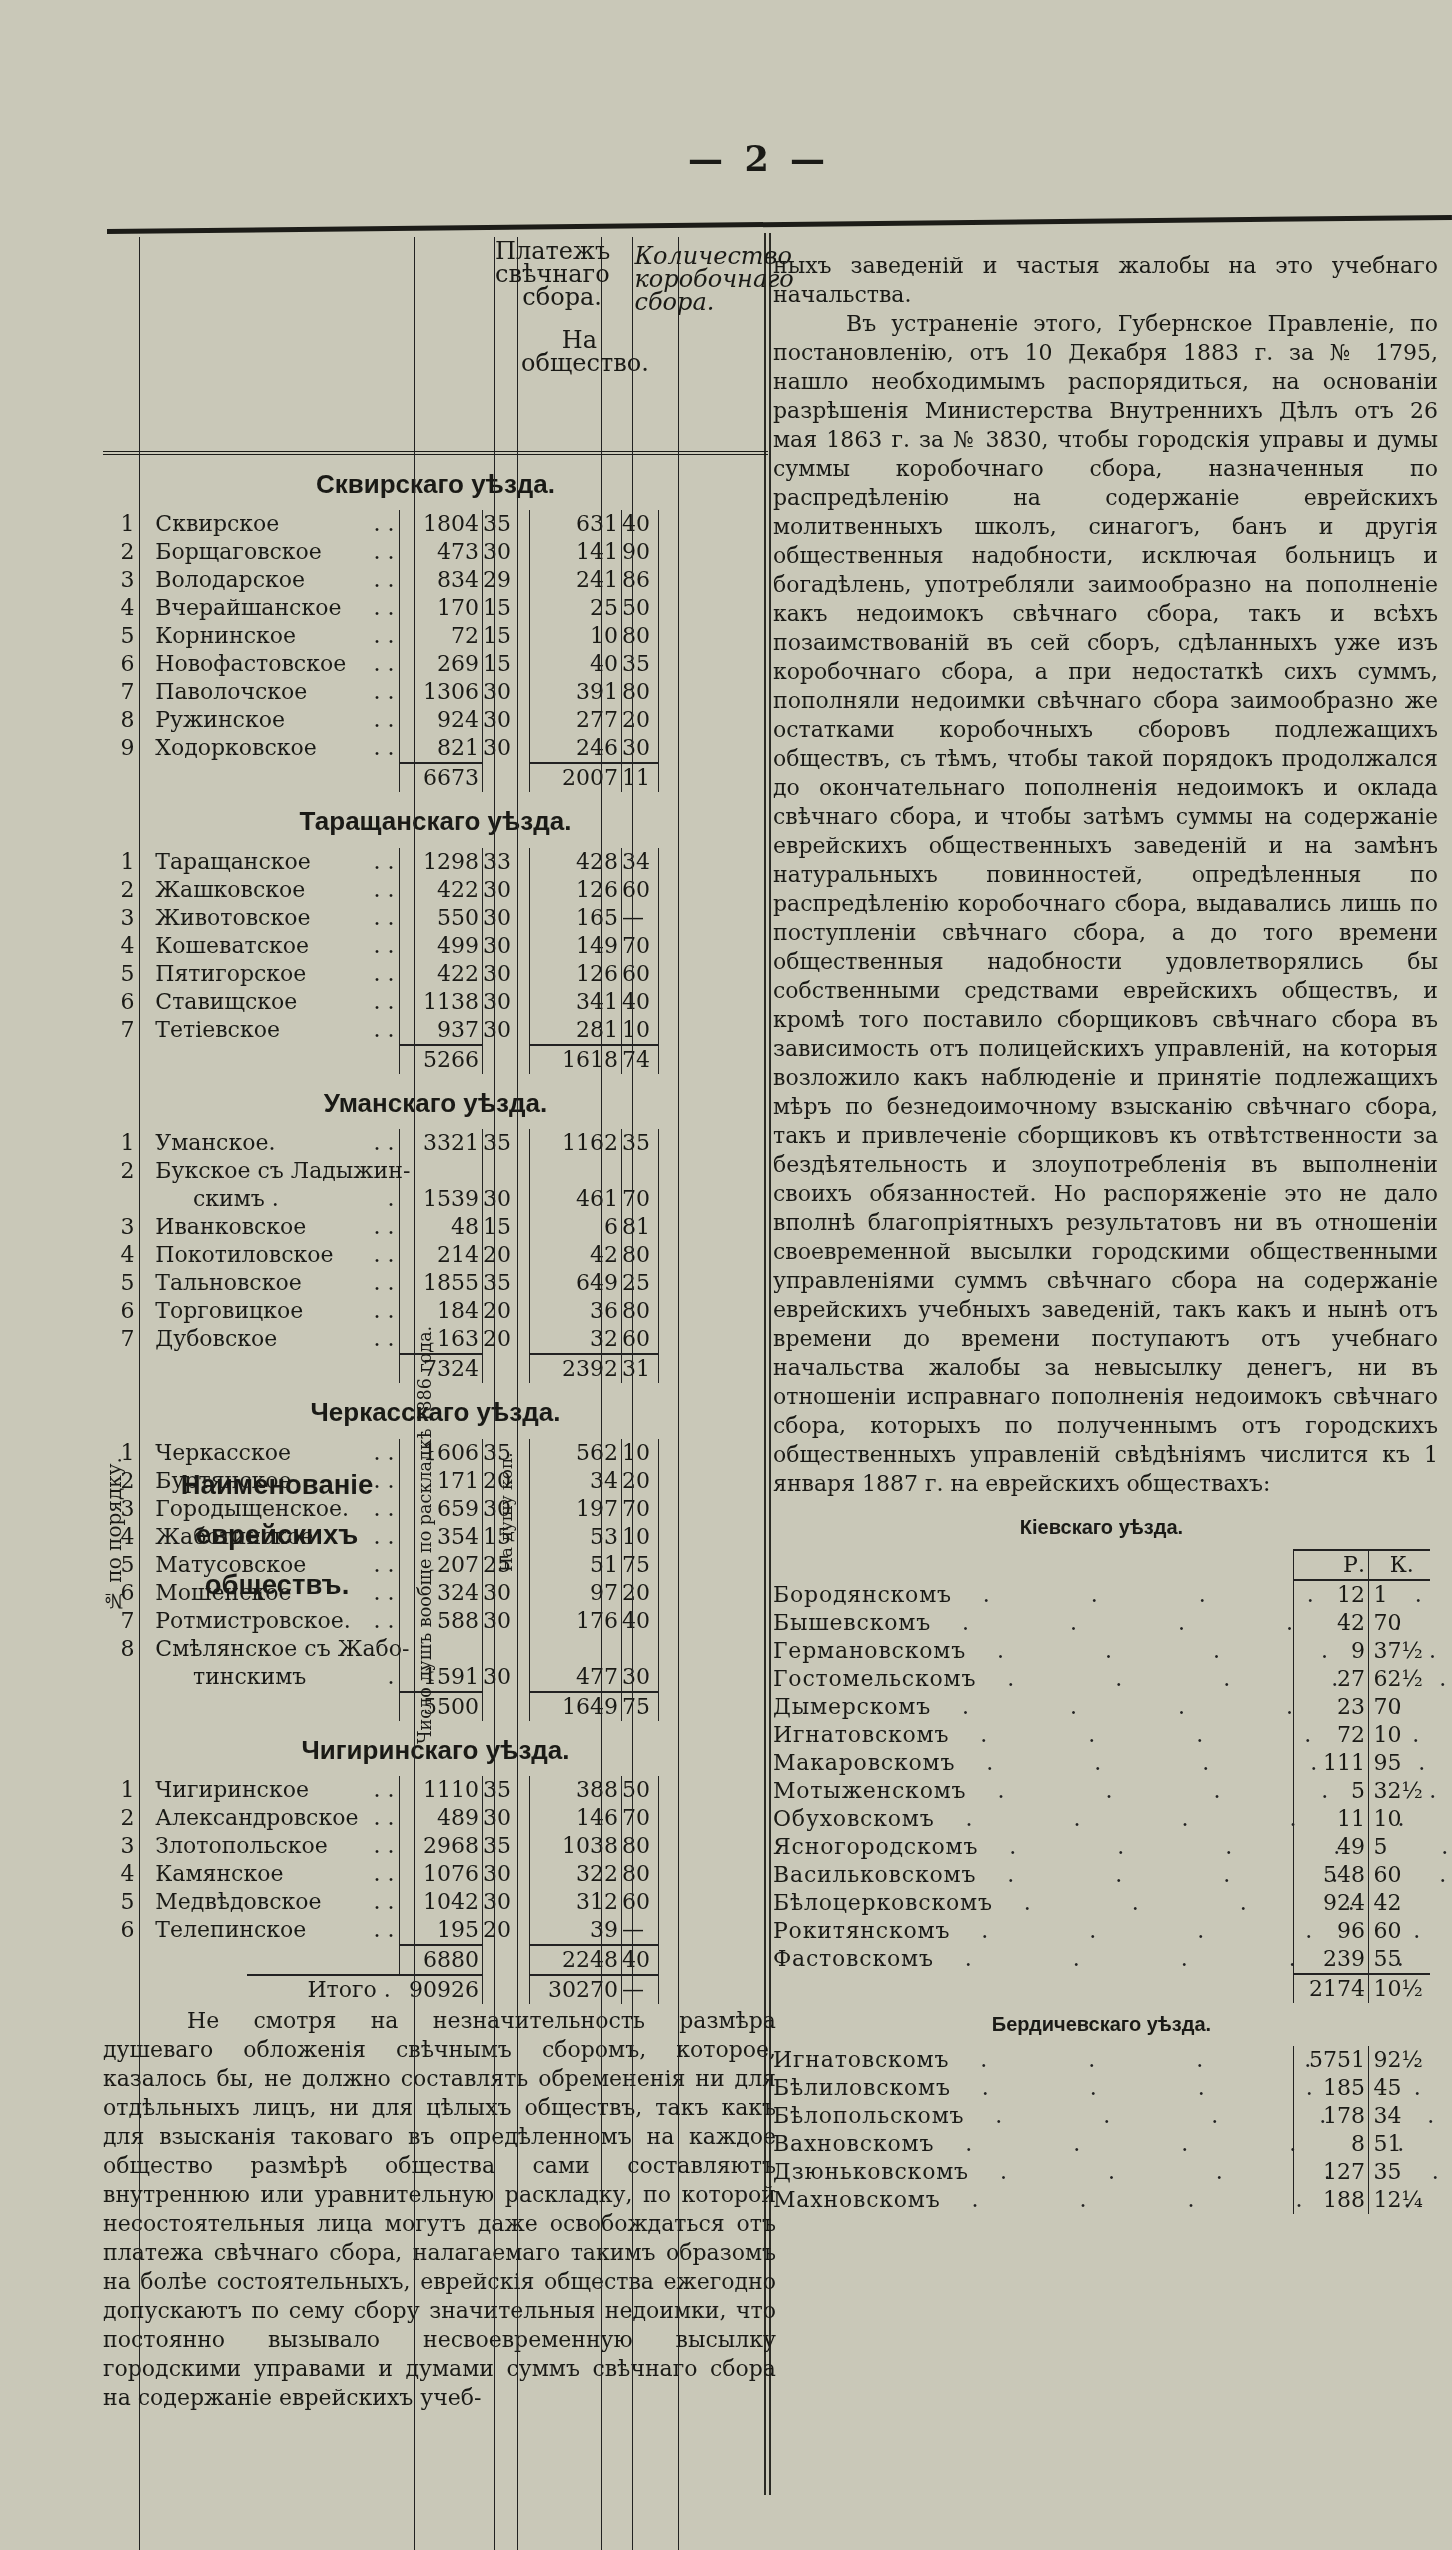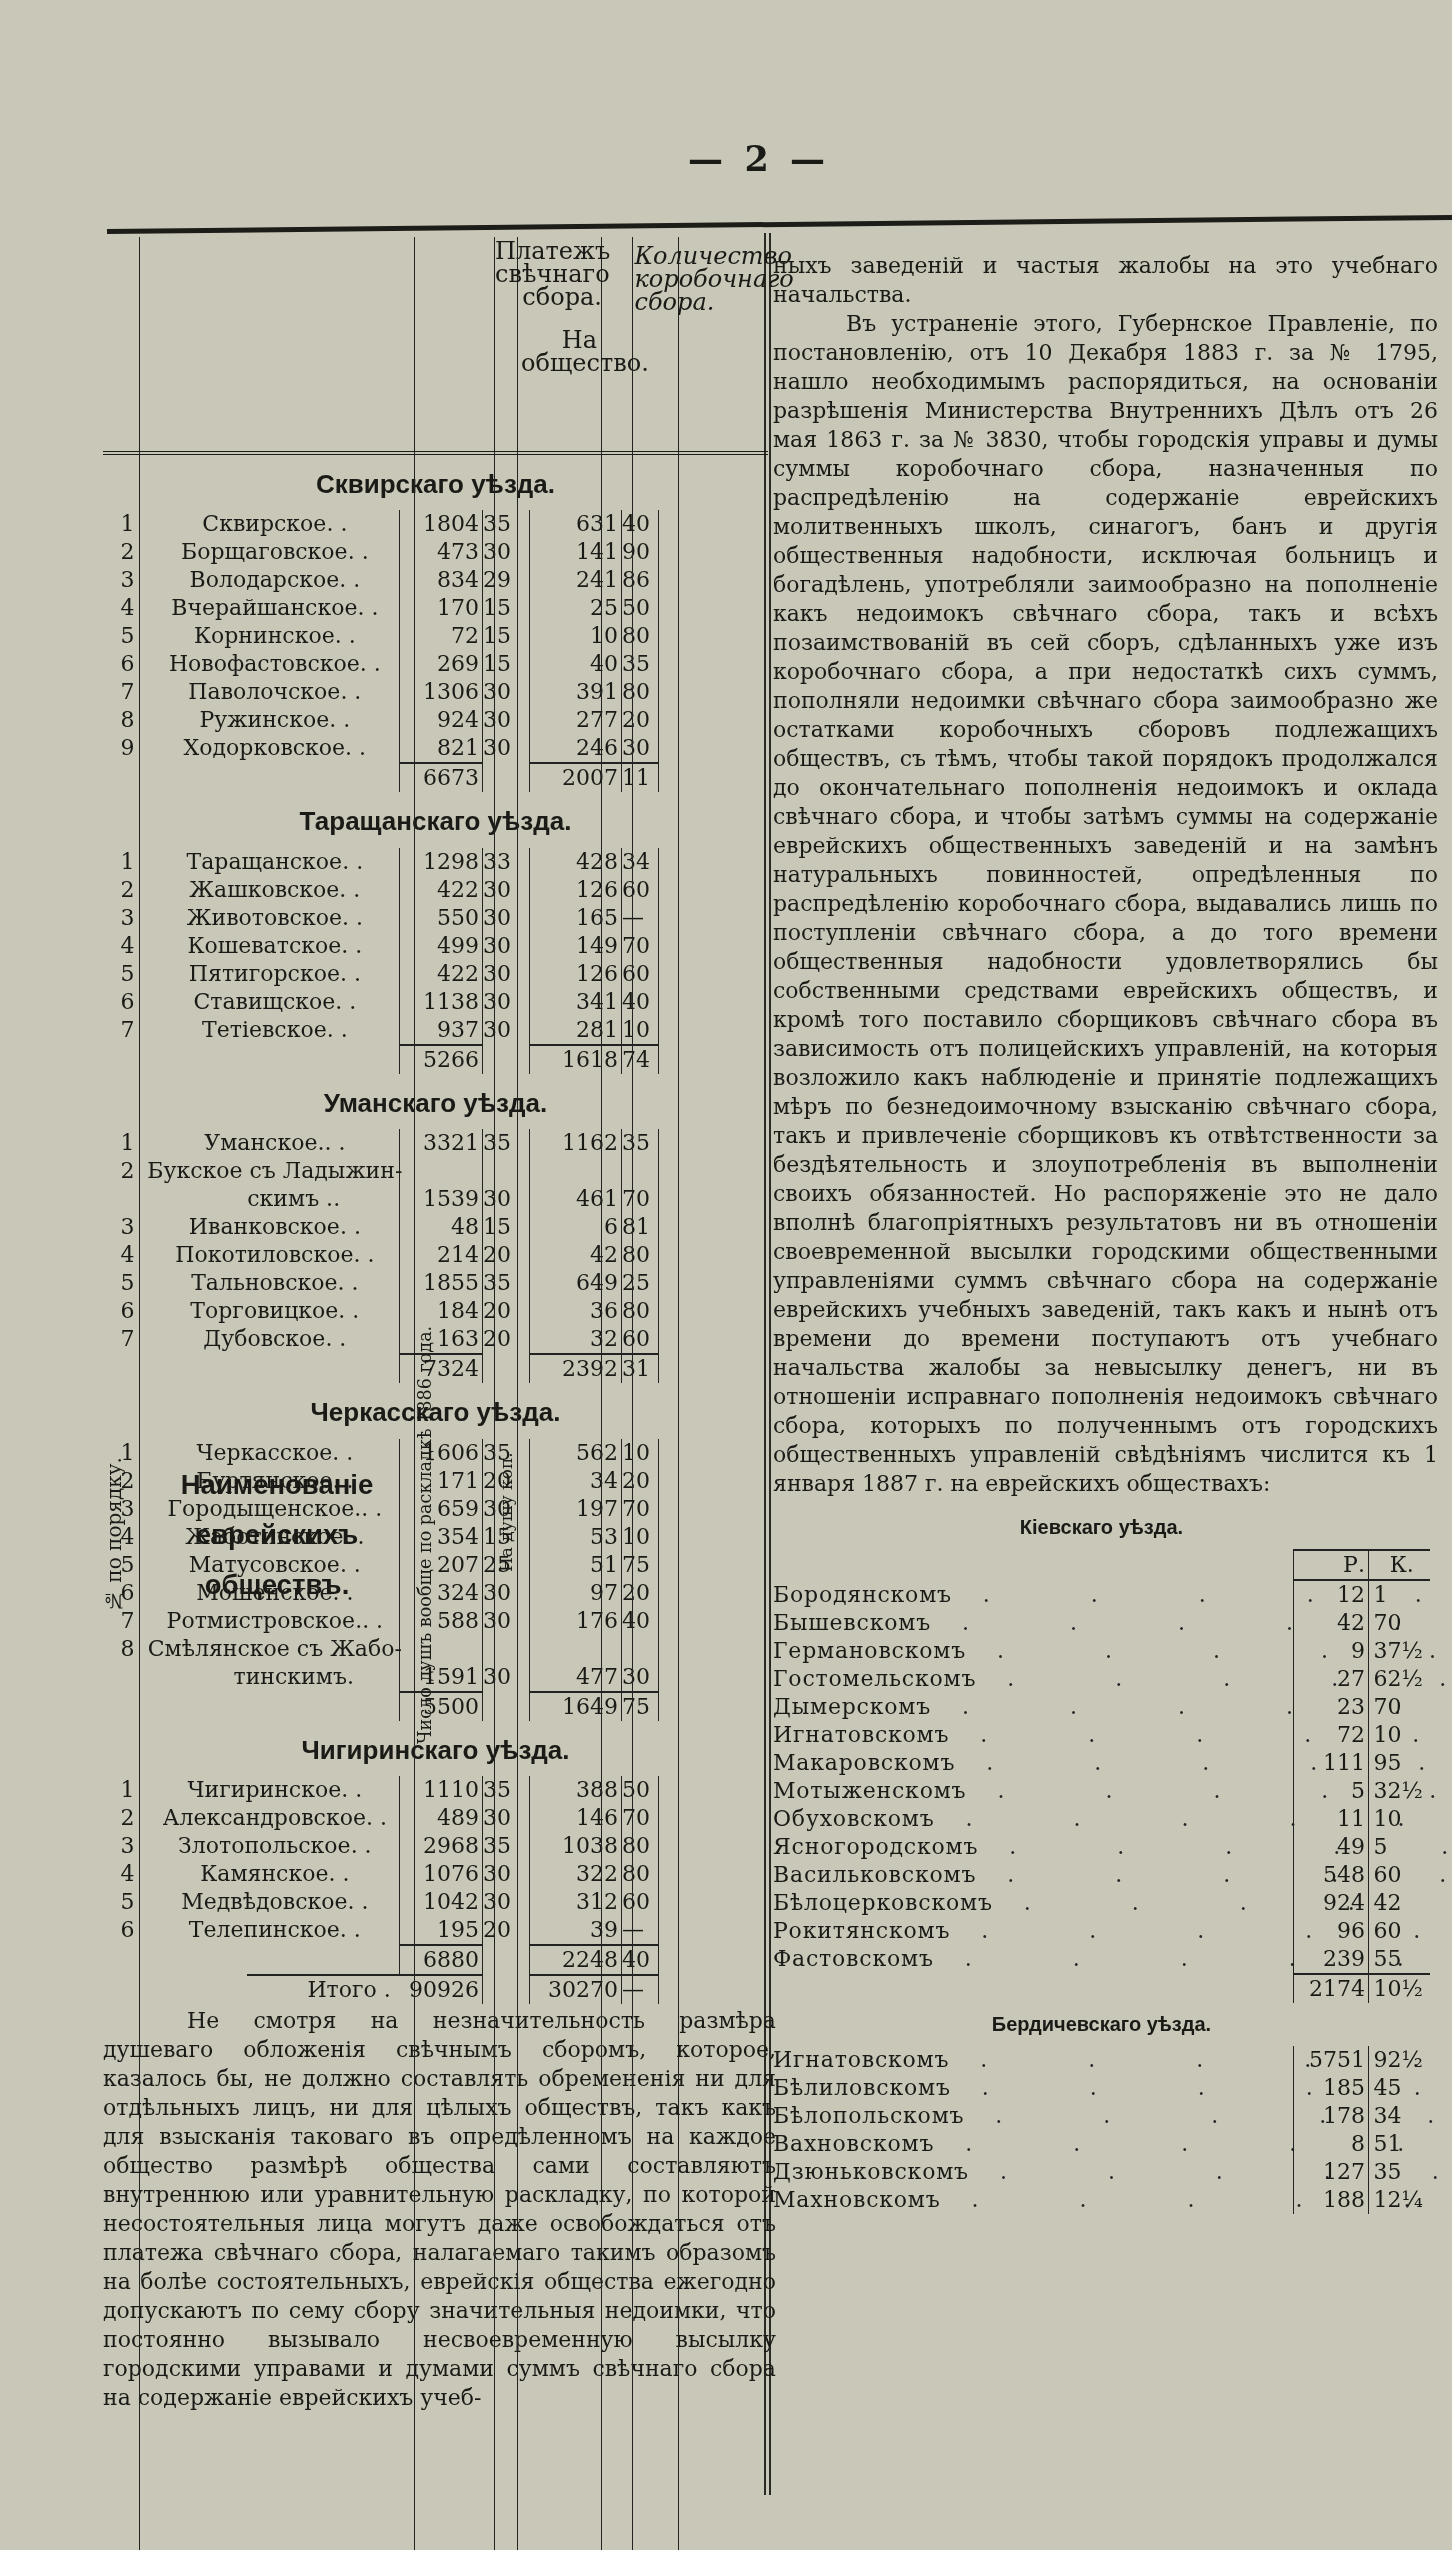--- a/index.html
+++ b/index.html
@@ -18,21 +18,21 @@
   .left-col { position:absolute; left:103px; top:237px; width:665px; }
   .thead { display:grid; grid-template-columns:37px 275px 80px 23px 84px 31px 46px 31px; border-bottom:4.6px double #1c1c18; height:214px; position:relative; }
   .thead > div { border-right:1.5px solid #222; position:relative; }
   .vert { writing-mode:vertical-rl; transform:rotate(180deg); font-size:20px; line-height:23px; display:flex; align-items:center; justify-content:center; height:100%; }
   .hname { display:flex; flex-direction:column; justify-content:center; align-items:center; font-family:"Liberation Sans", sans-serif; font-weight:bold; font-size:27.5px; line-height:50px; }
   .hgroup { position:absolute; font-size:24px; text-align:right; line-height:23px; }
   .district { text-align:center; font-family:"Liberation Sans", sans-serif; font-weight:bold; font-size:26px; margin:13.8px 0 10.7px 0; }
   .rows { display:grid; grid-template-columns:37px 260px 83px 47px 92px 37px; font-size:22px; line-height:28px; }
   .rows .c { white-space:nowrap; }
   .num { text-align:right; padding-right:4.6px; border-right:1.5px solid #222; }
-  .nm { padding-left:15.3px; border-right:1.5px solid #222; display:flex; justify-content:center; padding-right:4.6px; }
+  .nm { padding-left:15.3px; border-right:1.5px solid #222; display:flex; justify-content:space-between; padding-right:4.6px; }
   .r { text-align:right; padding-right:3.1px; }
   .bl { border-right:1.5px solid #222; }
   .tot { border-top:2.3px solid #222; }
   .itogo-label { text-align:right; padding-right:9.2px; }
 
   .para { font-size:22px; line-height:29px; text-align:justify; text-indent:84px; margin-top:2px; width:673px; }
 
   
   .right-col { position:absolute; left:773px; top:251px; width:665px; }
   .rpara { font-size:22px; line-height:29px; text-align:justify; }

